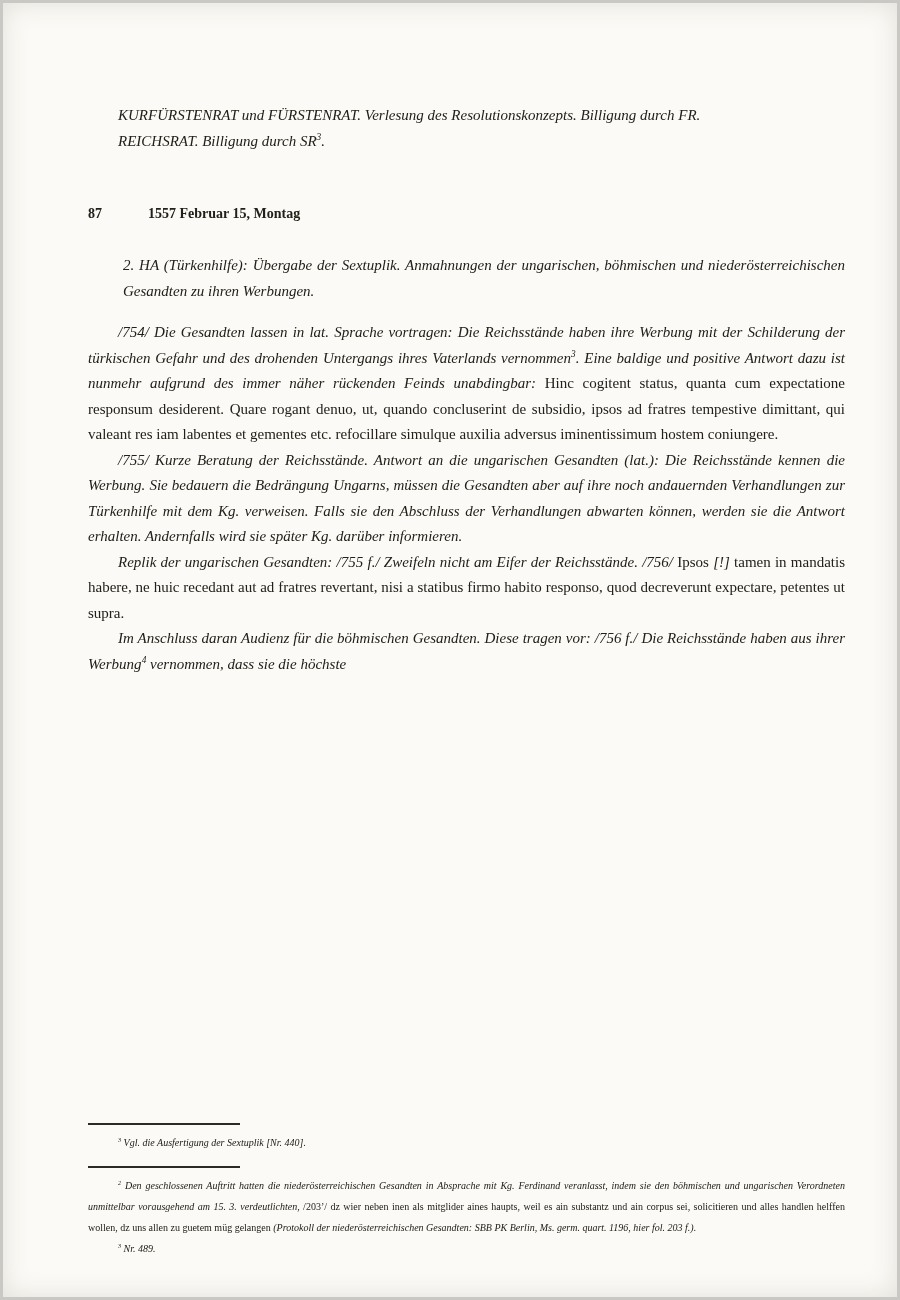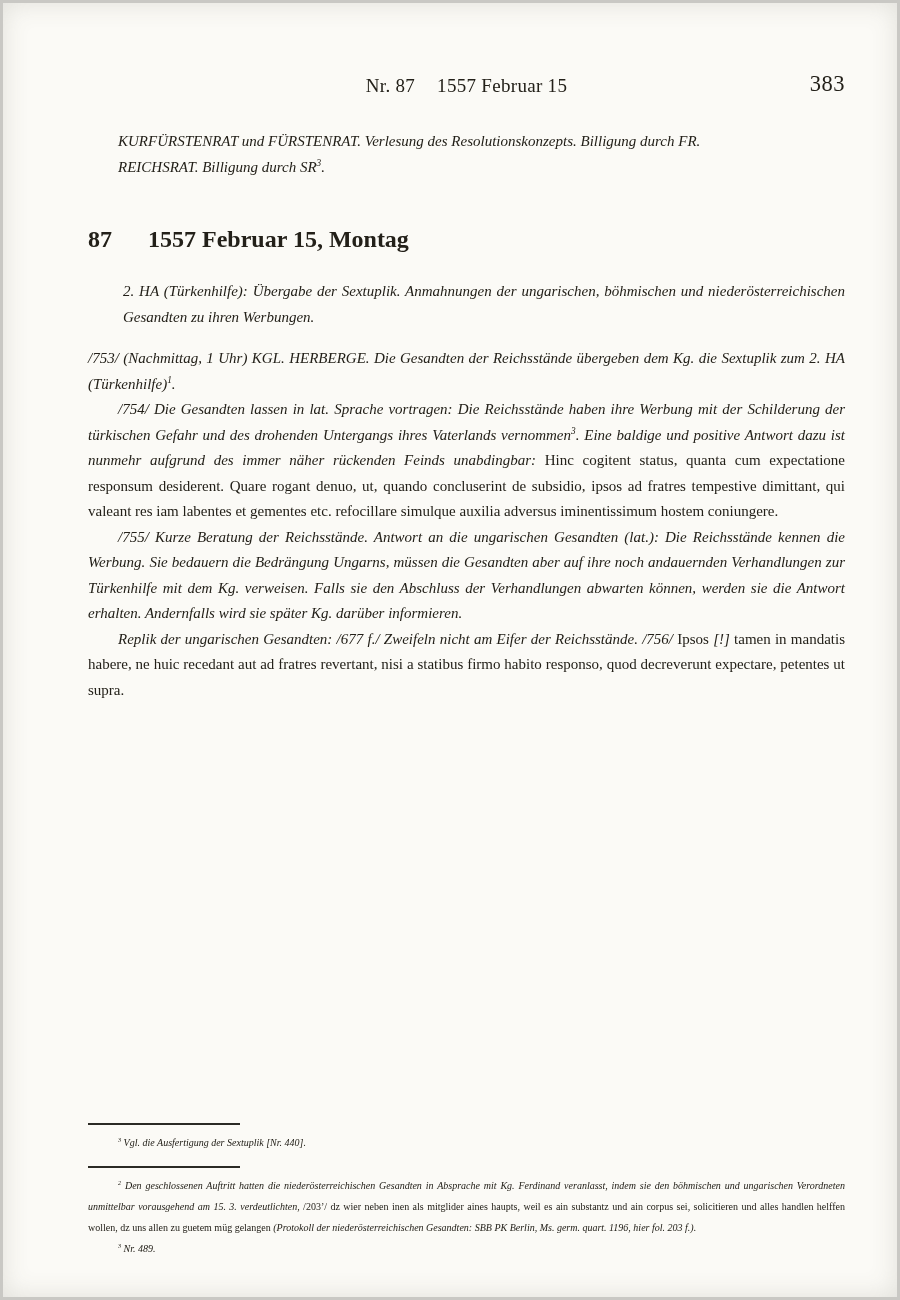--- a/index.html
+++ b/index.html
@@ -39,21 +39,21 @@
   }
   .bp.carry-first { margin-top: 28px; }
   .ind { text-indent: 30px; }
   .it { font-style: italic; }
   .rm { font-style: normal; }
   sup {
     font-size: 0.62em; line-height: 0; vertical-align: super;
   }
   .entry-head {
     margin: 46px 0 26px 0;
-    font-size: 24px; font-weight: bold; line-height: 27px;
+    font-size: 14px; font-weight: bold; line-height: 27px;
   }
   .entry-head .en { display: inline-block; min-width: 60px; }
   .summary { margin: 0 0 16px 35px; }
   
   .footnote-area {
     position: absolute; left: 85px; width: 757px; bottom: 38px;
   }
   .fn-rule {
     width: 152px; height: 0;
     border-top: 2px solid #2b2a25;
@@ -66,38 +66,34 @@
     text-align: justify;
     hyphens: auto; -webkit-hyphens: auto;
   }
 </style>
 </head>
 <body>
 
 <div class="page">
   <main class="content">
 
-    <header class="running-head">
-      <span>Nr. 87</span><span class="rh-gap"></span><span>1557 Februar 15</span>
-      <span class="page-num">383</span>
-    </header>
 
     <p class="bp ind carry-first"><span class="it">KURFÜRSTENRAT und FÜRSTENRAT. Verlesung des Resolutionskonzepts. Billigung durch FR.</span></p>
     <p class="bp ind"><span class="it">REICHSRAT. Billigung durch SR</span><sup class="it">3</sup><span class="it">.</span></p>
 
     <h2 class="entry-head">
       <span class="en">87</span><span class="et">1557 Februar 15, Montag</span>
     </h2>
 
     <p class="bp summary"><span class="it">2. HA (Türkenhilfe): Übergabe der Sextuplik. Anmahnungen der ungarischen, böhmischen und niederösterreichischen Gesandten zu ihren Werbungen.</span></p>
 
-    <p class="bp"><span class="it">/753/ (Nachmittag, 1 Uhr) KGL. HERBERGE. Die Gesandten der Reichsstände übergeben dem Kg. die Sextuplik zum 2. HA (Türkenhilfe)</span><sup class="it">1</sup><span class="it">.</span></p>
     <p class="bp ind"><span class="it">/754/ Die Gesandten lassen in lat. Sprache vortragen: Die Reichsstände haben ihre Werbung mit der Schilderung der türkischen Gefahr und des drohenden Untergangs ihres Vaterlands vernommen</span><sup class="it">3</sup><span class="it">. Eine baldige und positive Antwort dazu ist nunmehr aufgrund des immer näher rückenden Feinds unabdingbar: </span><span class="rm">Hinc cogitent status, quanta cum expectatione responsum desiderent. Quare rogant denuo, ut, quando concluserint de subsidio, ipsos ad fratres tempestive dimittant, qui valeant res iam labentes et gementes etc. refocillare simulque auxilia adversus iminentissimum hostem coniungere.</span></p>
     <p class="bp ind"><span class="it">/755/ Kurze Beratung der Reichsstände. Antwort an die ungarischen Gesandten (lat.): Die Reichsstände kennen die Werbung. Sie bedauern die Bedrängung Ungarns, müssen die Gesandten aber auf ihre noch andauernden Verhandlungen zur Türkenhilfe mit dem Kg. verweisen. Falls sie den Abschluss der Verhandlungen abwarten können, werden sie die Antwort erhalten. Andernfalls wird sie später Kg. darüber informieren.</span></p>
-    <p class="bp ind"><span class="it">Replik der ungarischen Gesandten: /677 f./ Zweifeln nicht am Eifer der Reichsstände. /756/ </span><span class="rm">Ipsos </span><span class="it">[!]</span><span class="rm"> tamen in mandatis habere, ne huic recedant aut ad fratres revertant, nisi a statibus firmo habito responso, quod decreverunt expectare, petentes ut supra.</span></p>
+    <p class="bp ind"><span class="it">Replik der ungarischen Gesandten: /755 f./ Zweifeln nicht am Eifer der Reichsstände. /756/ </span><span class="rm">Ipsos </span><span class="it">[!]</span><span class="rm"> tamen in mandatis habere, ne huic recedant aut ad fratres revertant, nisi a statibus firmo habito responso, quod decreverunt expectare, petentes ut supra.</span></p>
+    <p class="bp ind"><span class="it">Im Anschluss daran Audienz für die böhmischen Gesandten. Diese tragen vor: /756 f./ Die Reichsstände haben aus ihrer Werbung</span><sup class="it">4</sup><span class="it"> vernommen, dass sie die höchste</span></p>
 
   </main>
 
   <footer class="footnote-area">
     <div class="fn-rule"></div>
     <p class="fn ind"><sup class="it">3</sup><span class="it"> Vgl. die Ausfertigung der Sextuplik [Nr. 440].</span></p>
     <div class="fn-rule second"></div>
     <p class="fn ind"><sup class="it">2</sup><span class="it"> Den geschlossenen Auftritt hatten die niederösterreichischen Gesandten in Absprache mit Kg. Ferdinand veranlasst, indem sie den böhmischen und ungarischen Verordneten unmittelbar vorausgehend am 15. 3. verdeutlichten, </span><span class="rm">/203’/ dz wier neben inen als mitglider aines haupts, weil es ain substantz und ain corpus sei, solicitieren und alles handlen helffen wollen, dz uns allen zu guetem müg gelangen </span><span class="it">(Protokoll der niederösterreichischen Gesandten: SBB PK Berlin, Ms. germ. quart. 1196, hier fol. 203 f.).</span></p>
     <p class="fn ind"><sup class="it">3</sup><span class="it"> Nr. 489.</span></p>
   </footer>

